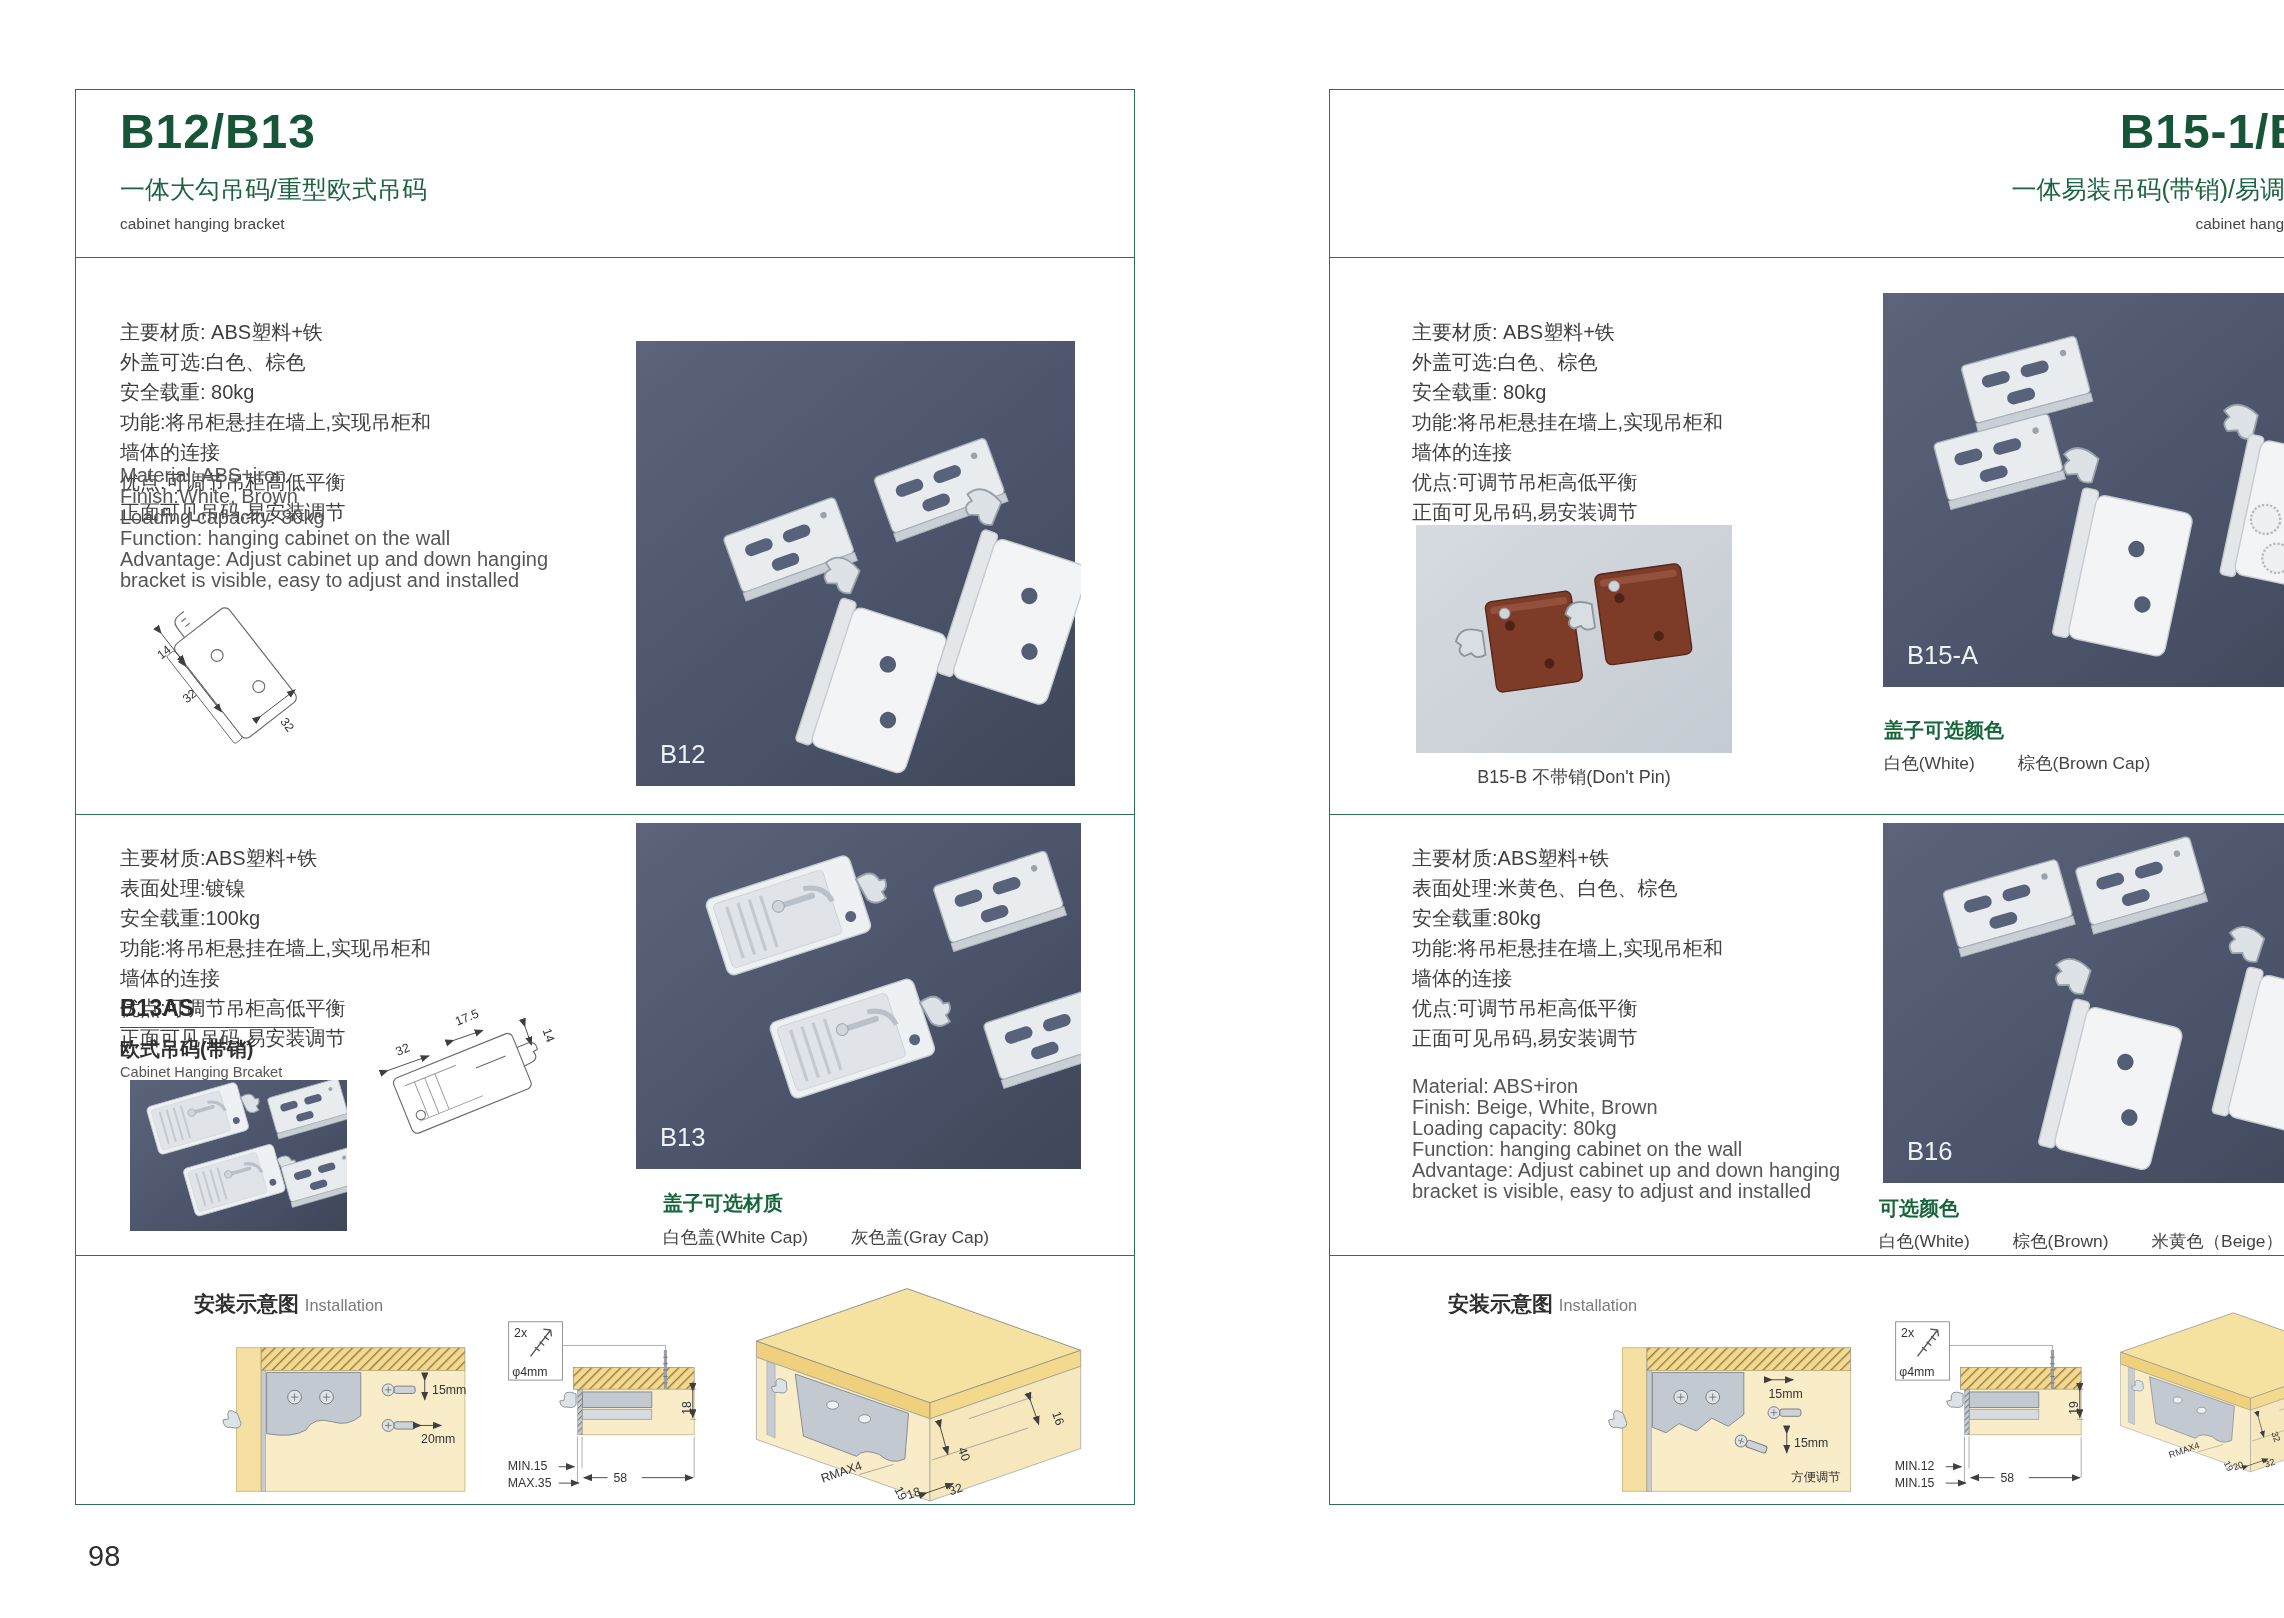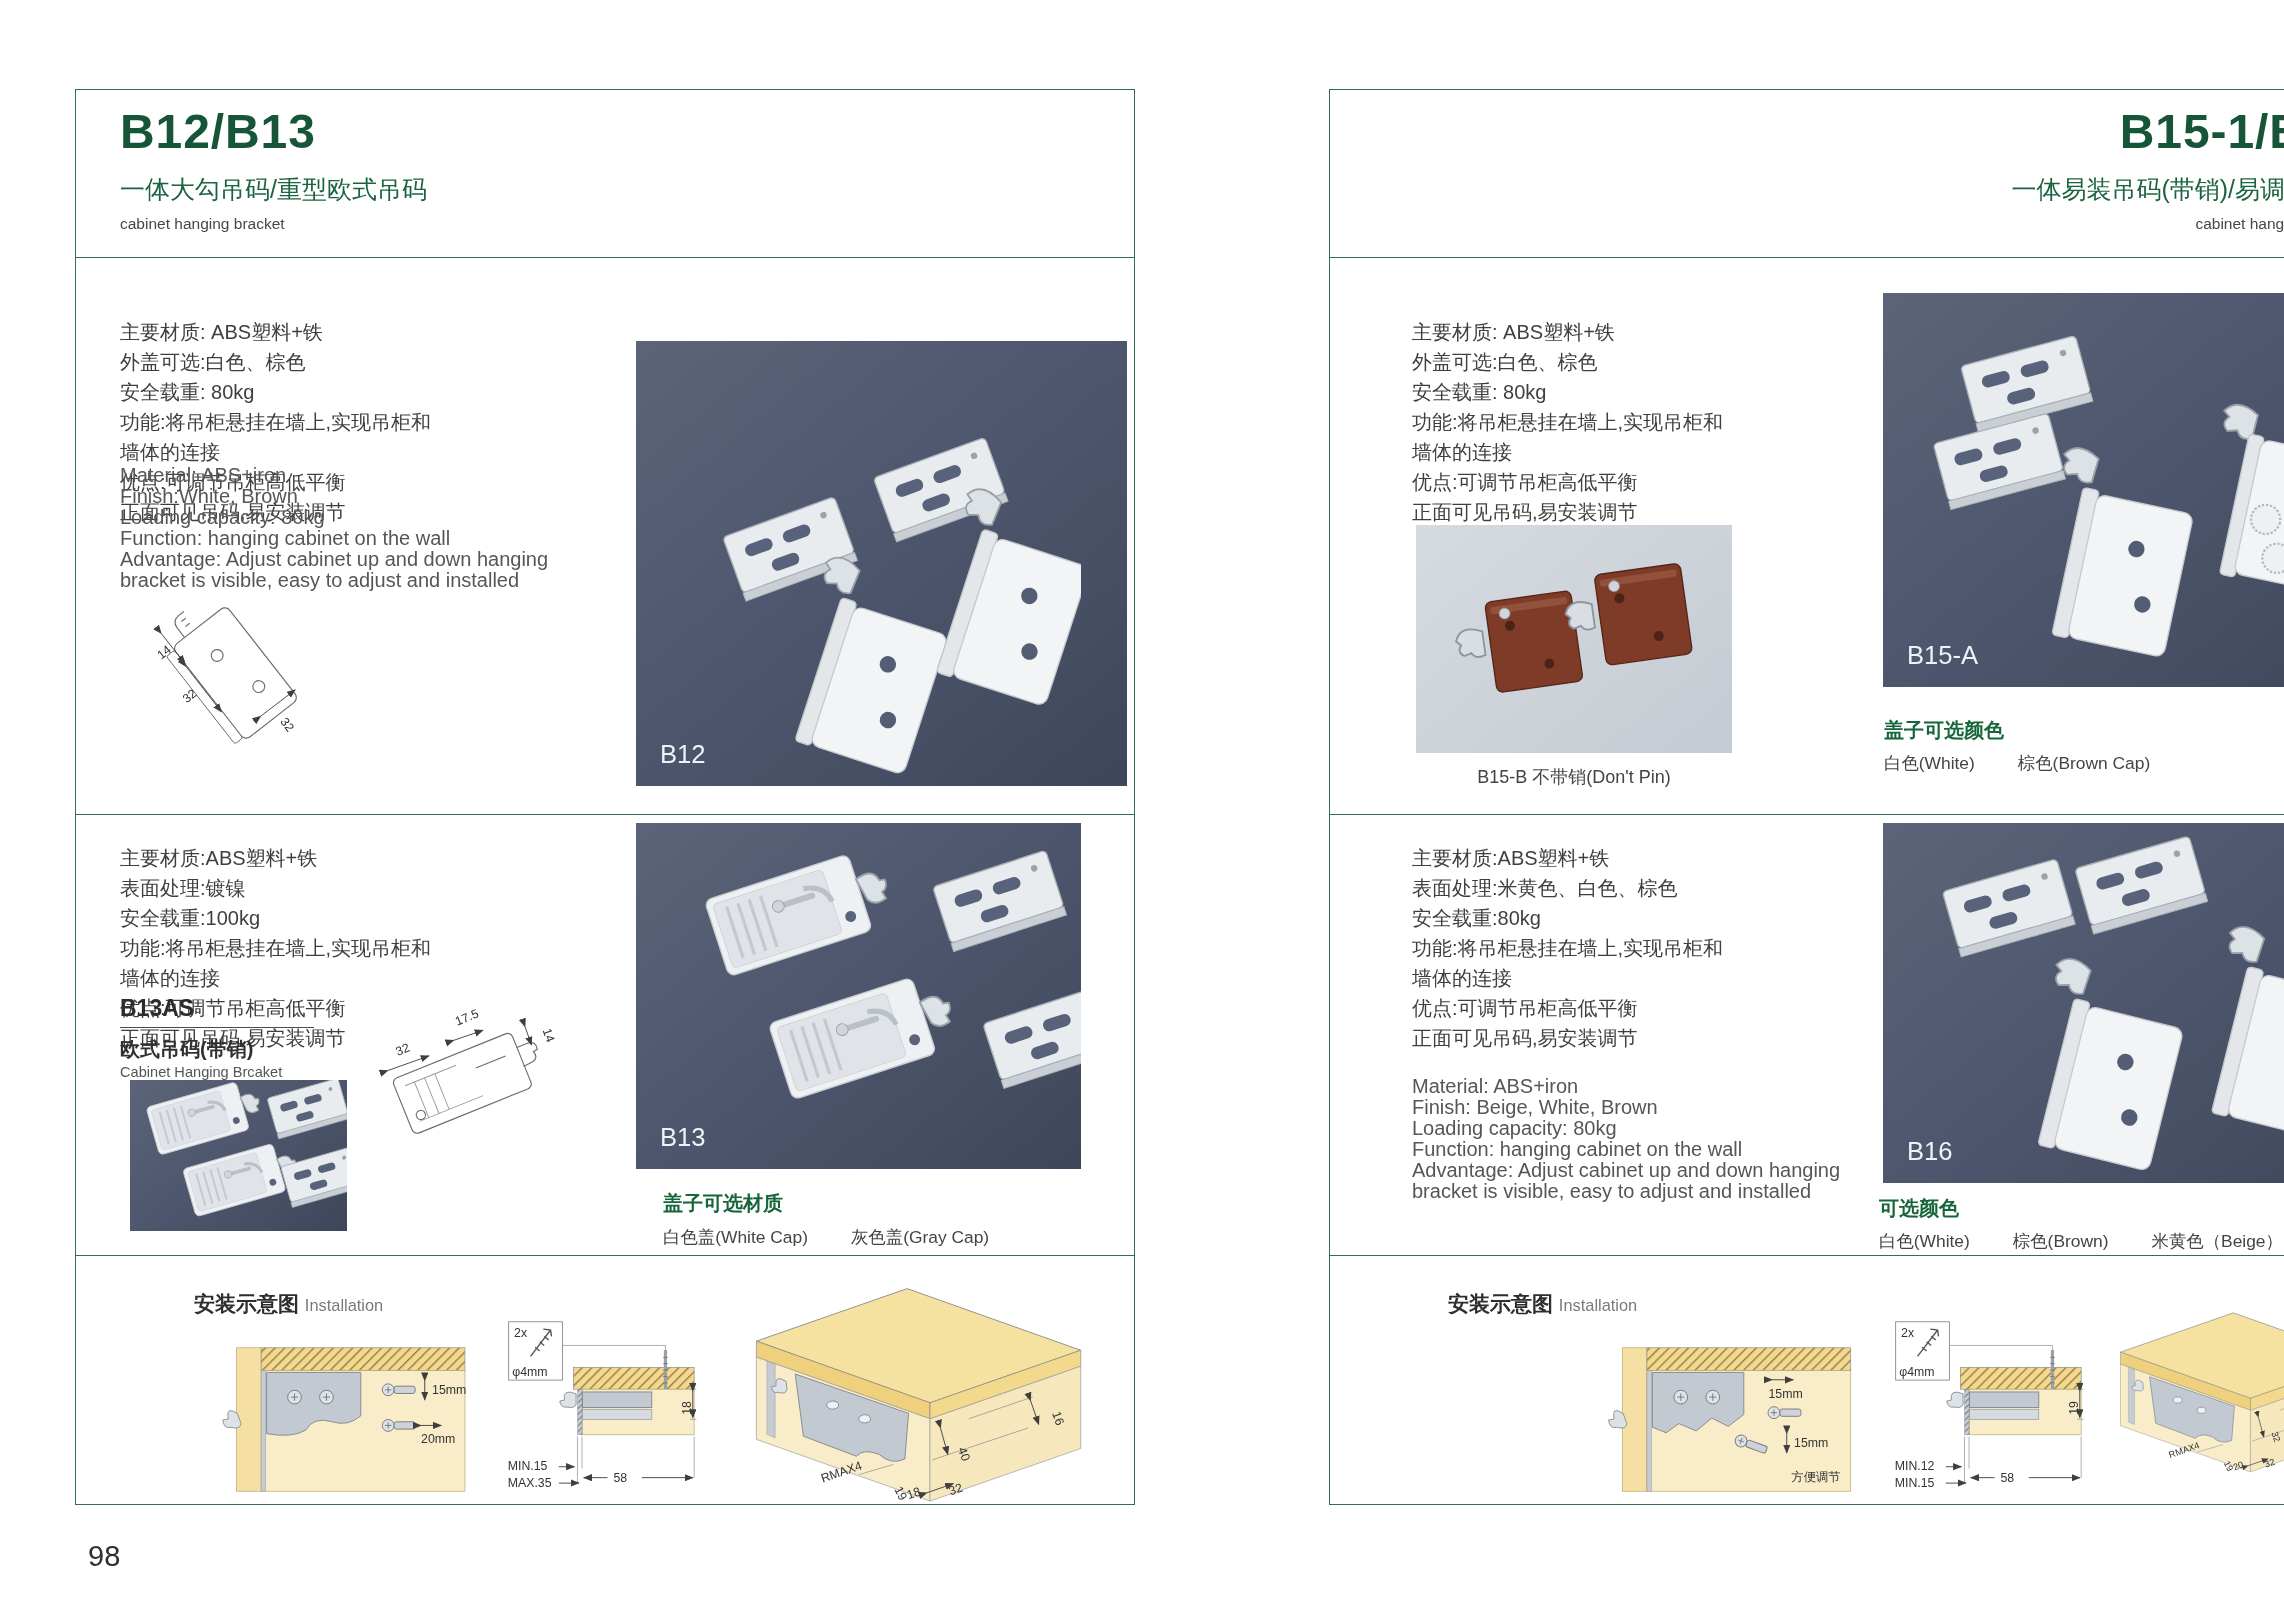--- a/index.html
+++ b/index.html
@@ -127,21 +127,21 @@
       <path d="M-40,-130 v-26 q0,-20 20,-20 h14 m-6,14 h-12 m12,14 h-12" fill="none" stroke="#6b6b6b" stroke-width="2.5"></path>
     </g>
     <path class="dimL" d="M92,128 l52,66" marker-start="url(#ah)" marker-end="url(#ah)"></path>
     <path class="dimL" d="M146,200 l78,100" marker-start="url(#ah)" marker-end="url(#ah)"></path>
     <path class="dimL" d="M310,310 l76,-58" marker-start="url(#ah)" marker-end="url(#ah)"></path>
     <text class="dimt" transform="translate(92,186) rotate(-38)">14</text>
     <text class="dimt" transform="translate(148,282) rotate(-38)">32</text>
     <text class="dimt" transform="translate(352,322) rotate(52)">32</text>
   </svg>
 
-  <div class="photo" style="left:560px;top:251px;width:491px;height:445px">
+  <div class="photo" style="left:560px;top:251px;width:439px;height:445px">
     <svg width="445" height="445" viewBox="0 0 975 975">
       <use href="#plate" transform="translate(190,430) rotate(-20)"></use>
       <use href="#plate" transform="translate(520,300) rotate(-20)"></use>
       <g transform="translate(480,580) rotate(18)">
           <use href="#wbracket"></use>
         </g>
       <g transform="translate(790,430) rotate(18)">
           <use href="#wbracket"></use>
         </g>
     </svg>

